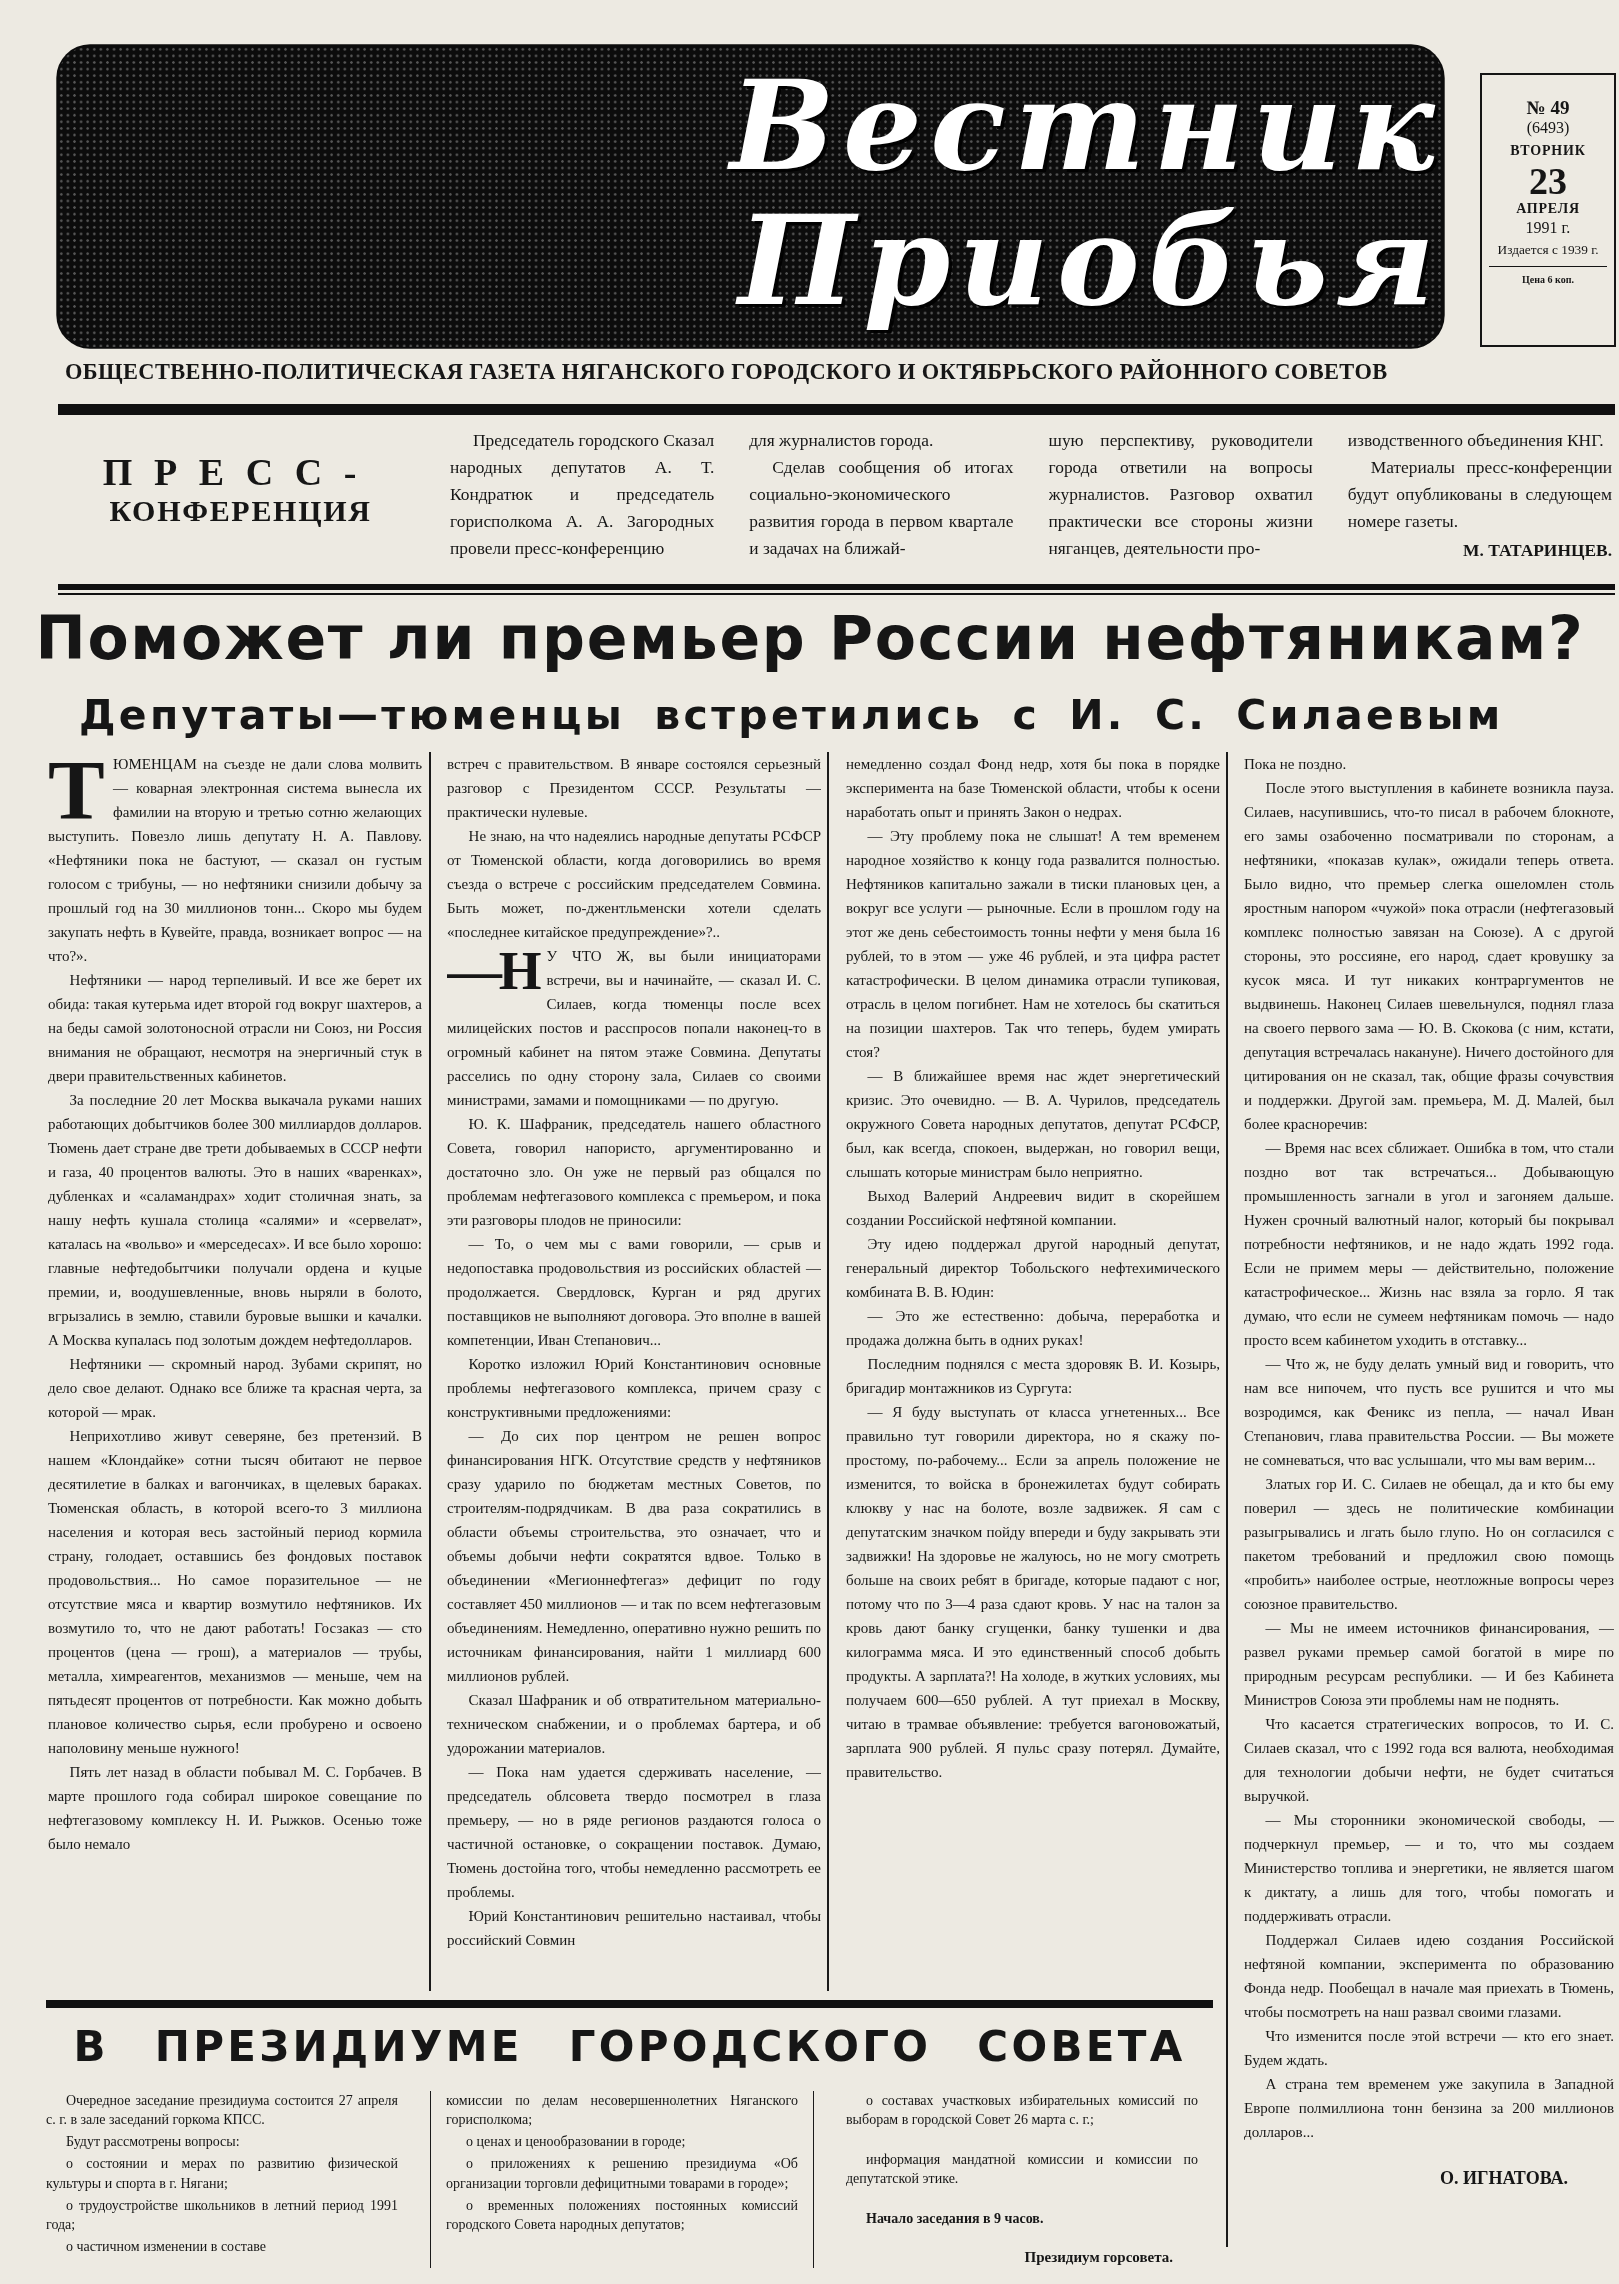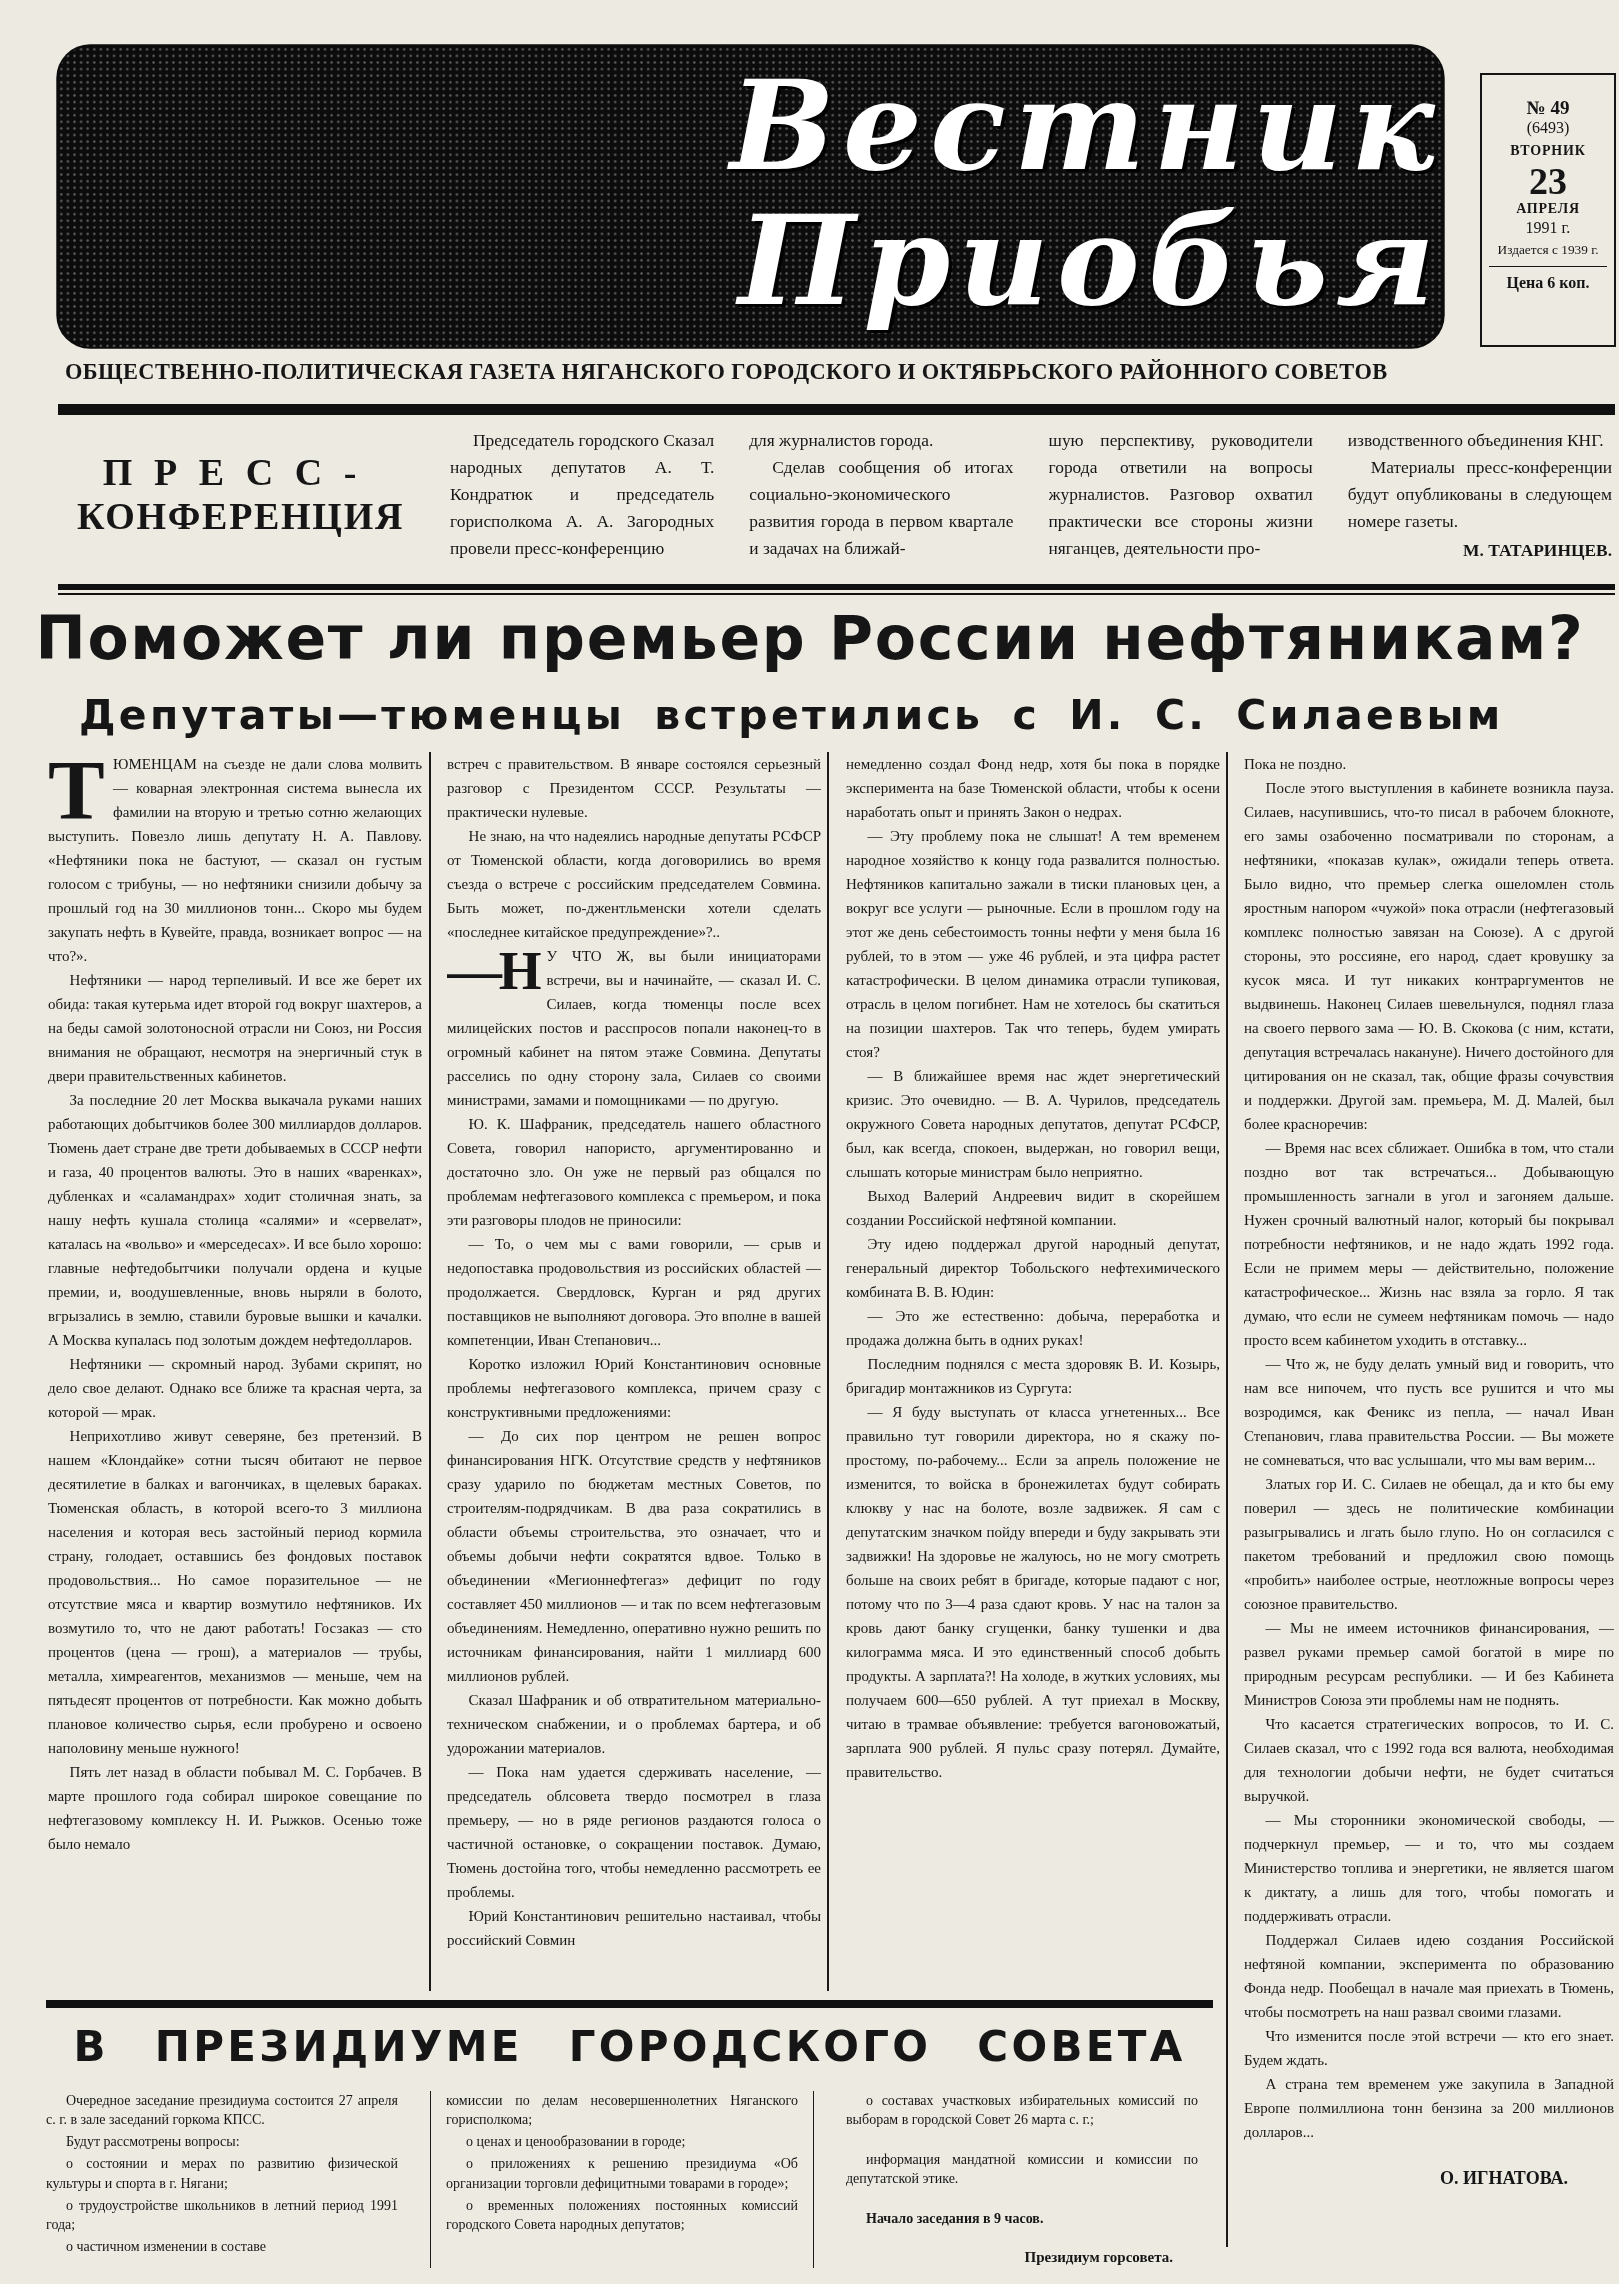--- a/index.html
+++ b/index.html
@@ -26,31 +26,31 @@
     border:2.5px solid #151515; text-align:center; padding-top:21.6px; box-sizing:border-box;
   }
   .issue-no   { font-size:19px; font-weight:bold; }
   .issue-no2  { font-size:16px; }
   .issue-week { font-size:14px; font-weight:bold; letter-spacing:0.8px; margin-top:6.6px; }
   .issue-day  { font-size:38px; font-weight:bold; line-height:40px; margin-top:1.7px; }
   .issue-month{ font-size:14px; font-weight:bold; letter-spacing:0.8px; }
   .issue-year { font-size:16px; margin-top:1.7px; }
   .issue-since{ font-size:13.3px; margin-top:5px; padding:0 6.6px; line-height:16.6px; }
   .issue-div  { border-top:1.7px solid #151515; margin:8.3px 6.6px 6.6px; }
-  .issue-price{ font-size:16px; font-weight:bold; }
+  .issue-price{ font-size:10px; font-weight:bold; }
   .subtitle {
     position:absolute; left:65px; top:359px; width:1287px;
     font-size:22.4px; font-weight:bold; letter-spacing:0.4px; white-space:nowrap;
   }
   .rule-thick { position:absolute; left:58px; top:404px; width:1557px; height:10.8px; background:#111; }
   
   .pressconf { position:absolute; left:66px; top:427px; width:1546px; height:149px; display:flex; gap:35px; }
   .pc-head { width:349px; flex:none; text-align:center; font-weight:bold; }
   .pc-head .h1 { font-size:38px; letter-spacing:21.6px; margin-top:23px; white-space:nowrap; }
-  .pc-head .h2 { font-size:38px; letter-spacing:1.7px; white-space:nowrap; }
+  .pc-head .h2 { font-size:30px; letter-spacing:1.7px; white-space:nowrap; }
   .pc-col { flex:1; font-size:17.4px; line-height:27px; text-align:justify; overflow:hidden; }
   .pc-col p { margin:0; text-indent:23px; }
   .pc-col.cont p:first-child { text-indent:0; }
   .pc-sign { font-weight:bold; text-align:right; font-size:17.4px; margin-top:1.7px; }
   
   .rule-double { position:absolute; left:58px; top:584px; width:1557px; height:3.3px;
     border-top:6.6px solid #111; border-bottom:2.5px solid #111; }
   .headline {
     position:absolute; left:0; top:603px; width:1620px; text-align:center;
     font-family:"DejaVu Sans", sans-serif; font-weight:bold; font-size:60px; letter-spacing:1.7px; white-space:nowrap;

